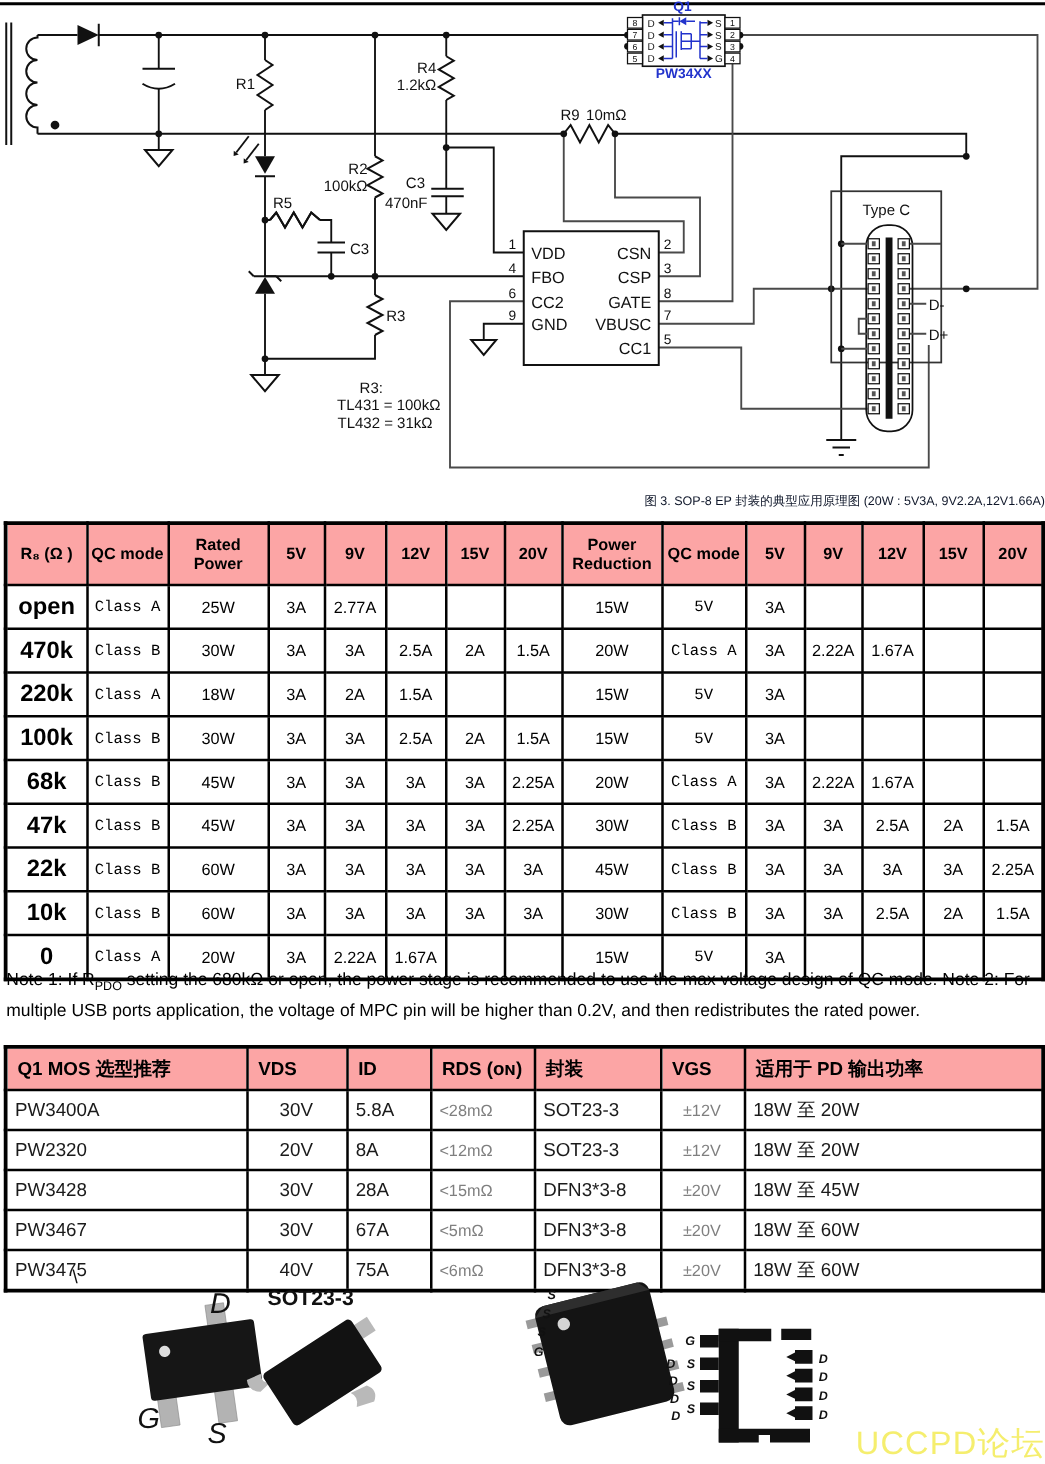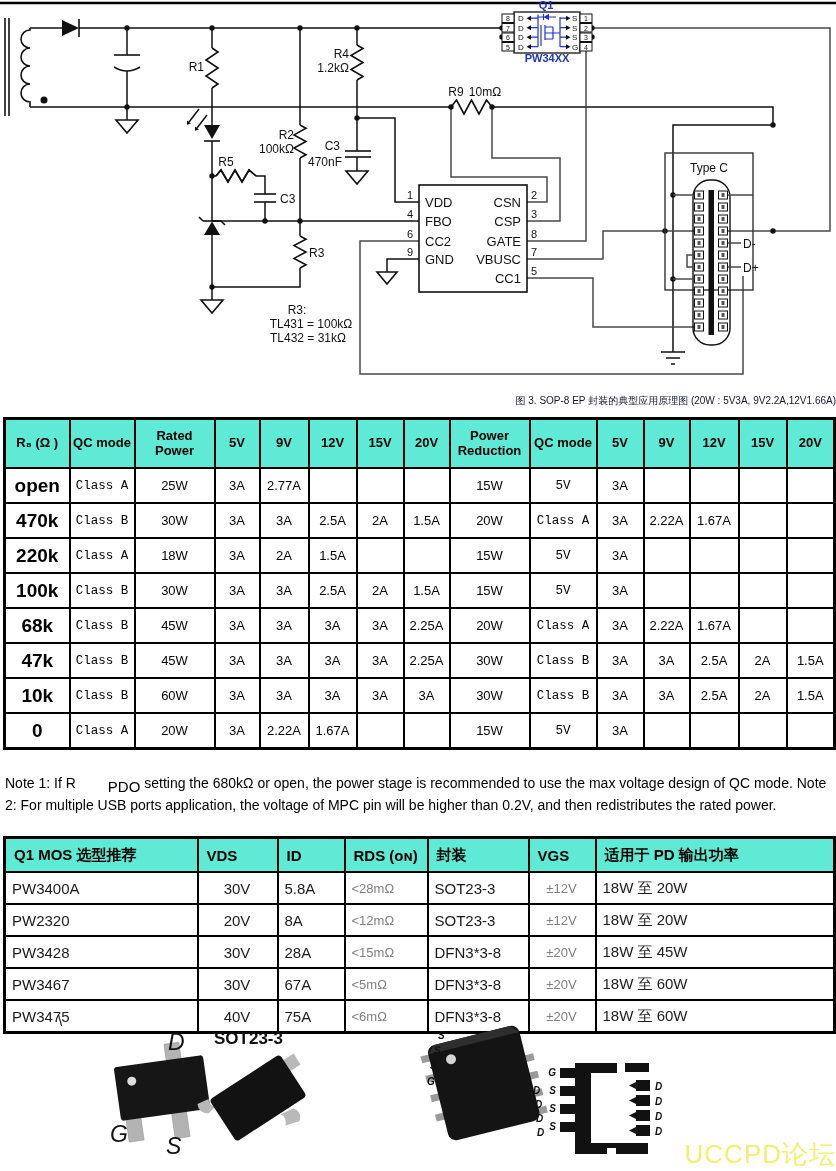--- a/index.html
+++ b/index.html
@@ -7,32 +7,32 @@
         font-family:"Liberation Sans","DejaVu Sans",sans-serif;color:#000;}
   svg text{font-family:"Liberation Sans","DejaVu Sans",sans-serif;}
   .caption{position:absolute;top:394px;left:0;width:836px;text-align:right;
            font-size:10px;color:#0f172a;}
   
   table{border-collapse:collapse;table-layout:fixed;position:absolute;left:3px;background:#fff;}
   #power-table{top:417px;}
   #mos-table{top:836px;}
   th,td{border:2px solid #000;overflow:hidden;white-space:nowrap;}
   table{border:3px solid #000;}
-  th{background:#5eead4;font-weight:bold;}
+  th{background:#fca5a5;font-weight:bold;}
   #power-table th{font-size:13px;height:45px;text-align:center;white-space:normal;line-height:1.15;}
   #power-table td{font-size:13px;height:31px;text-align:center;}
   #power-table td.c-first{font-weight:bold;font-size:19px;}
   #power-table td:nth-child(2),#power-table td:nth-child(10){font-size:12.5px;font-family:Liberation Mono, monospace;}
   #mos-table th{font-size:15px;height:30px;text-align:left;padding-left:8px;}
   #mos-table td{font-size:15px;height:28px;text-align:left;padding-left:6px;color:#1a1a1a;}
   #mos-table td.c-mid{text-align:center;padding-left:0;}
   #mos-table td.c-muted{color:#7f7f7f;font-size:13px;}
   
   .notes{position:absolute;top:774px;left:5px;width:826px;font-size:14px;line-height:19.5px;color:#000;}
-  .notes sub{font-size:15px;margin-left:32px;}
+  .notes sub{font-size:10px;}
   
   .watermark{position:absolute;top:1137px;right:0px;font-size:26px;color:#f5ee6e;letter-spacing:1px;}
   
   .w{stroke:#111;stroke-width:1.5;fill:none;}
   .wg{stroke:#4a4a4a;stroke-width:1.5;fill:none;}
   .cmp{stroke:#111;stroke-width:1.6;fill:none;}
   .fillb{fill:#111;stroke:none;}
   .lbl{font-size:12px;fill:#111;}
   .pinname{font-size:13px;fill:#111;}
   .pinnum{font-size:11px;fill:#111;}
@@ -445,20 +445,37 @@
           <td>2.25A</td>
           <td>30W</td>
           <td>Class B</td>
           <td>3A</td>
           <td>3A</td>
           <td>2.5A</td>
           <td>2A</td>
           <td>1.5A</td>
         </tr>
         <tr>
+          <td class="c-first">22k</td>
+          <td>Class B</td>
+          <td>60W</td>
+          <td>3A</td>
+          <td>3A</td>
+          <td>3A</td>
+          <td>3A</td>
+          <td>3A</td>
+          <td>45W</td>
+          <td>Class B</td>
+          <td>3A</td>
+          <td>3A</td>
+          <td>3A</td>
+          <td>3A</td>
+          <td>2.25A</td>
+        </tr>
+        <tr>
           <td class="c-first">10k</td>
           <td>Class B</td>
           <td>60W</td>
           <td>3A</td>
           <td>3A</td>
           <td>3A</td>
           <td>3A</td>
           <td>3A</td>
           <td>30W</td>
           <td>Class B</td>

